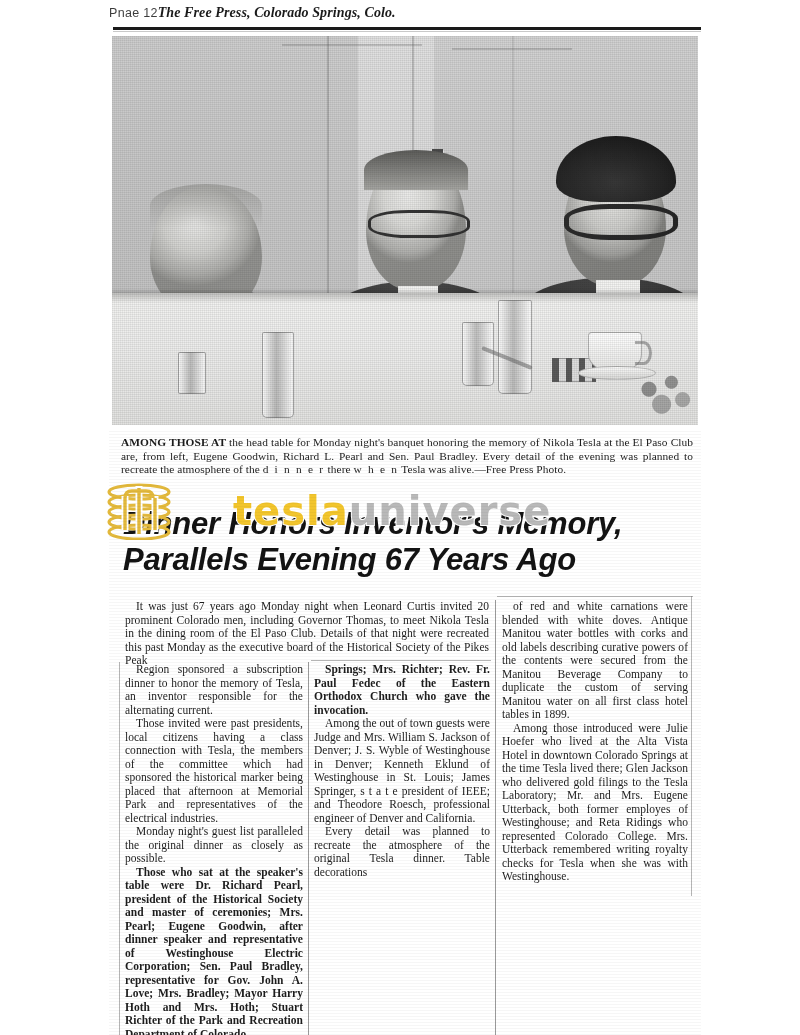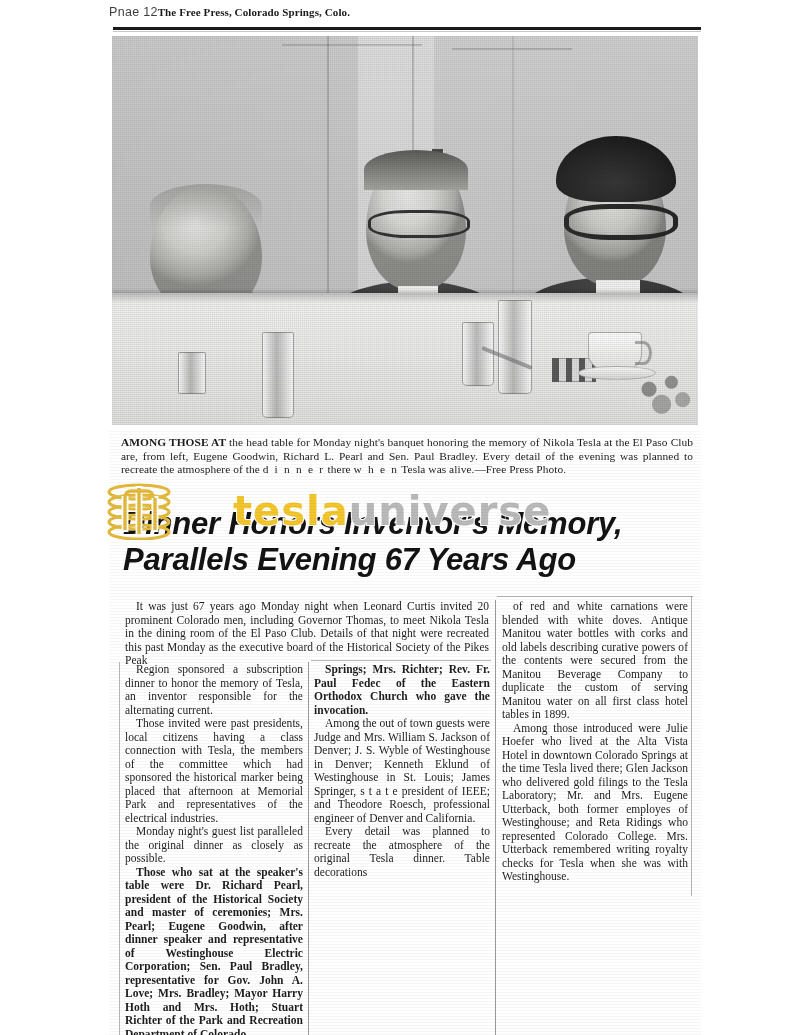--- a/index.html
+++ b/index.html
@@ -43,22 +43,23 @@
   #masthead .date {
     font-family: "Liberation Sans", sans-serif;
     font-weight: bold;
     font-size: 14px;
     flex: 1 1 auto;
     text-align: center;
     letter-spacing: .2px;
   }
   #masthead .pub {
     font-family: "Liberation Serif", serif;
+    font-style: italic;
     font-weight: bold;
-    font-size: 11px;
+    font-size: 14px;
     flex: 0 0 auto;
     letter-spacing: .1px;
   }
   #masthead-rule {
     position: absolute;
     left: 108px; top: 27px;
     width: 588px; height: 3px;
     background: #1a1a1a;
   }
   #masthead-rule2 {

